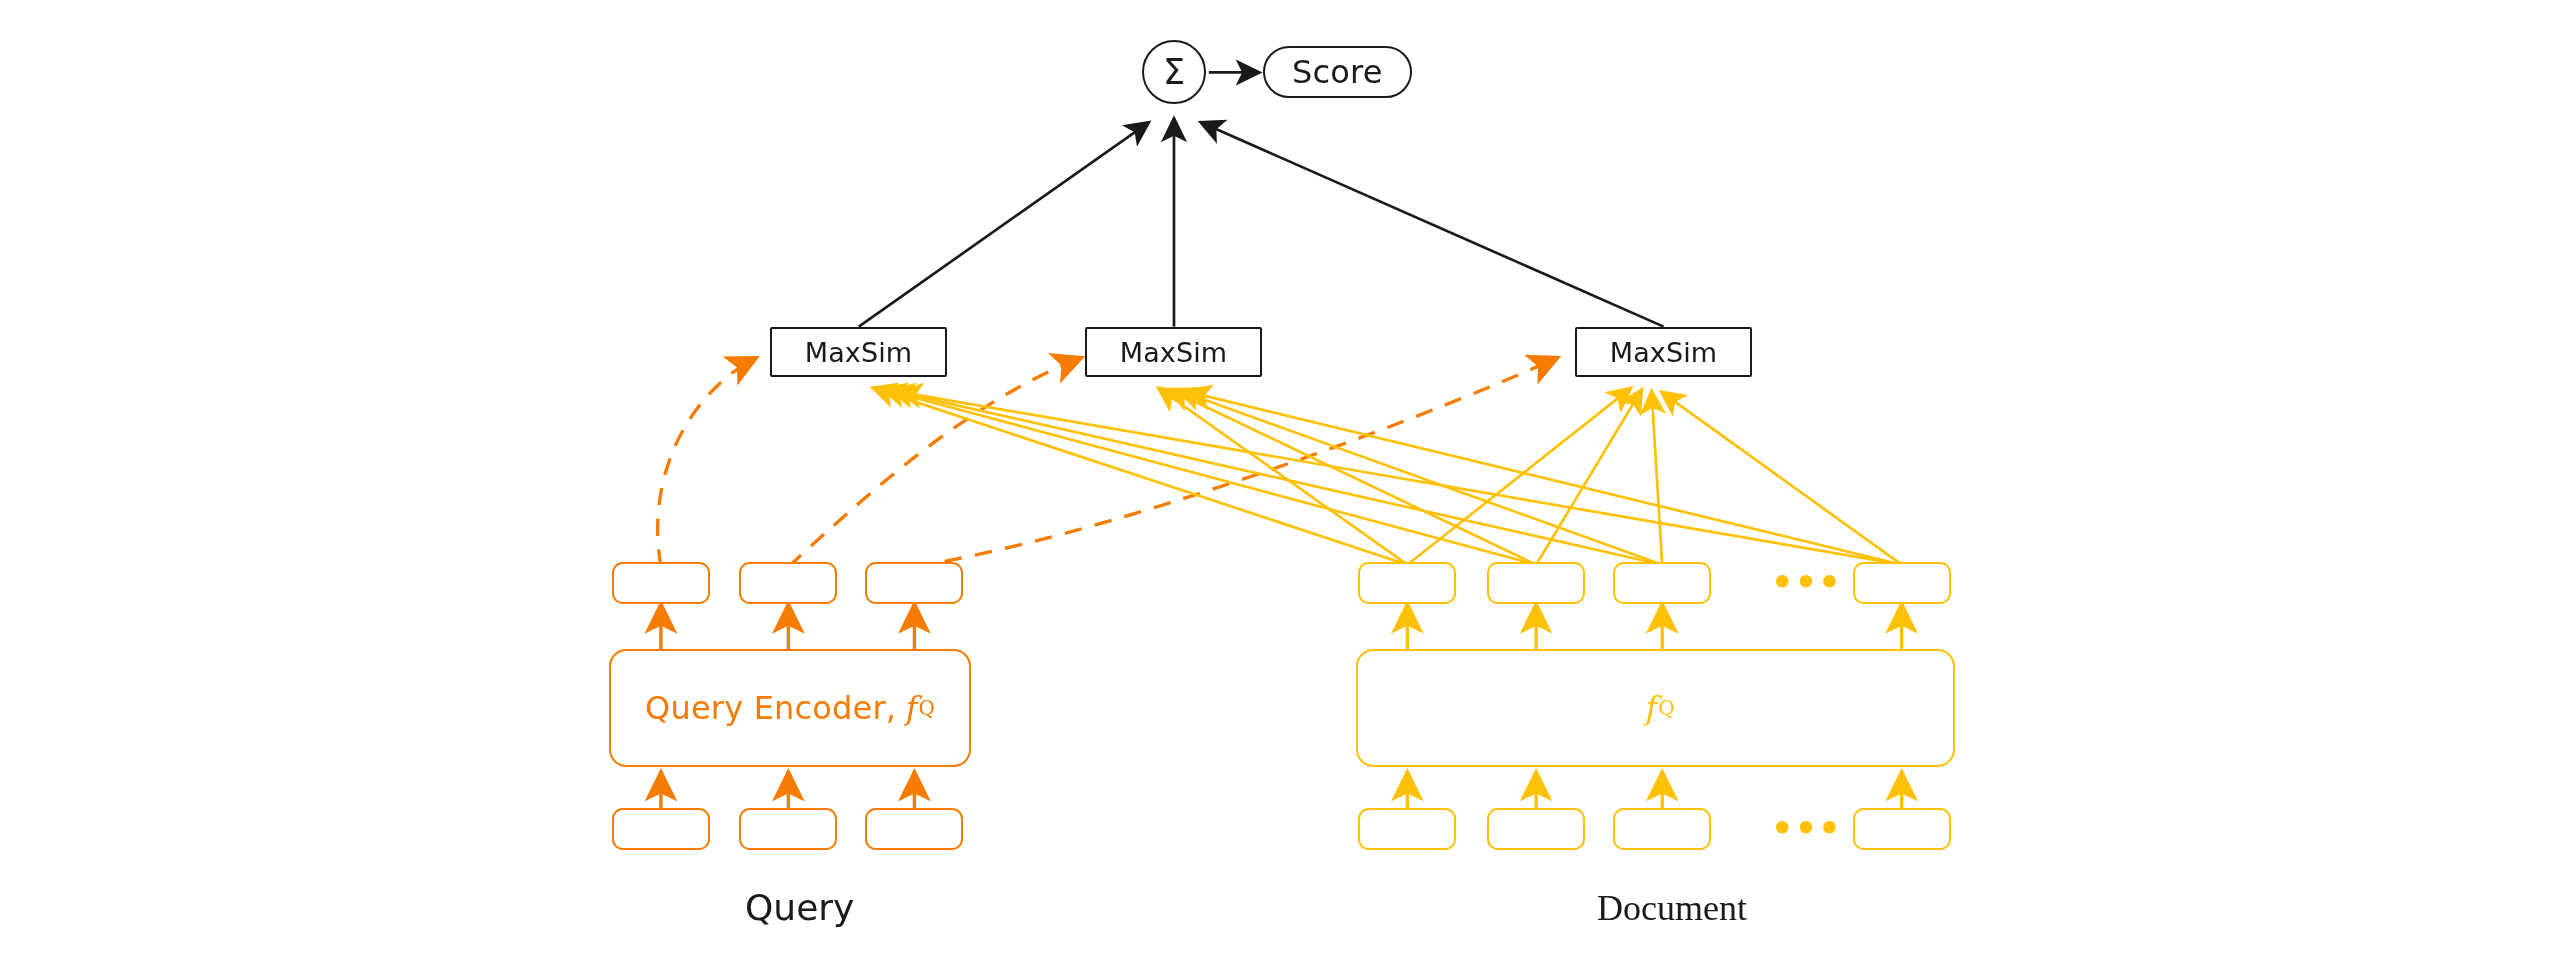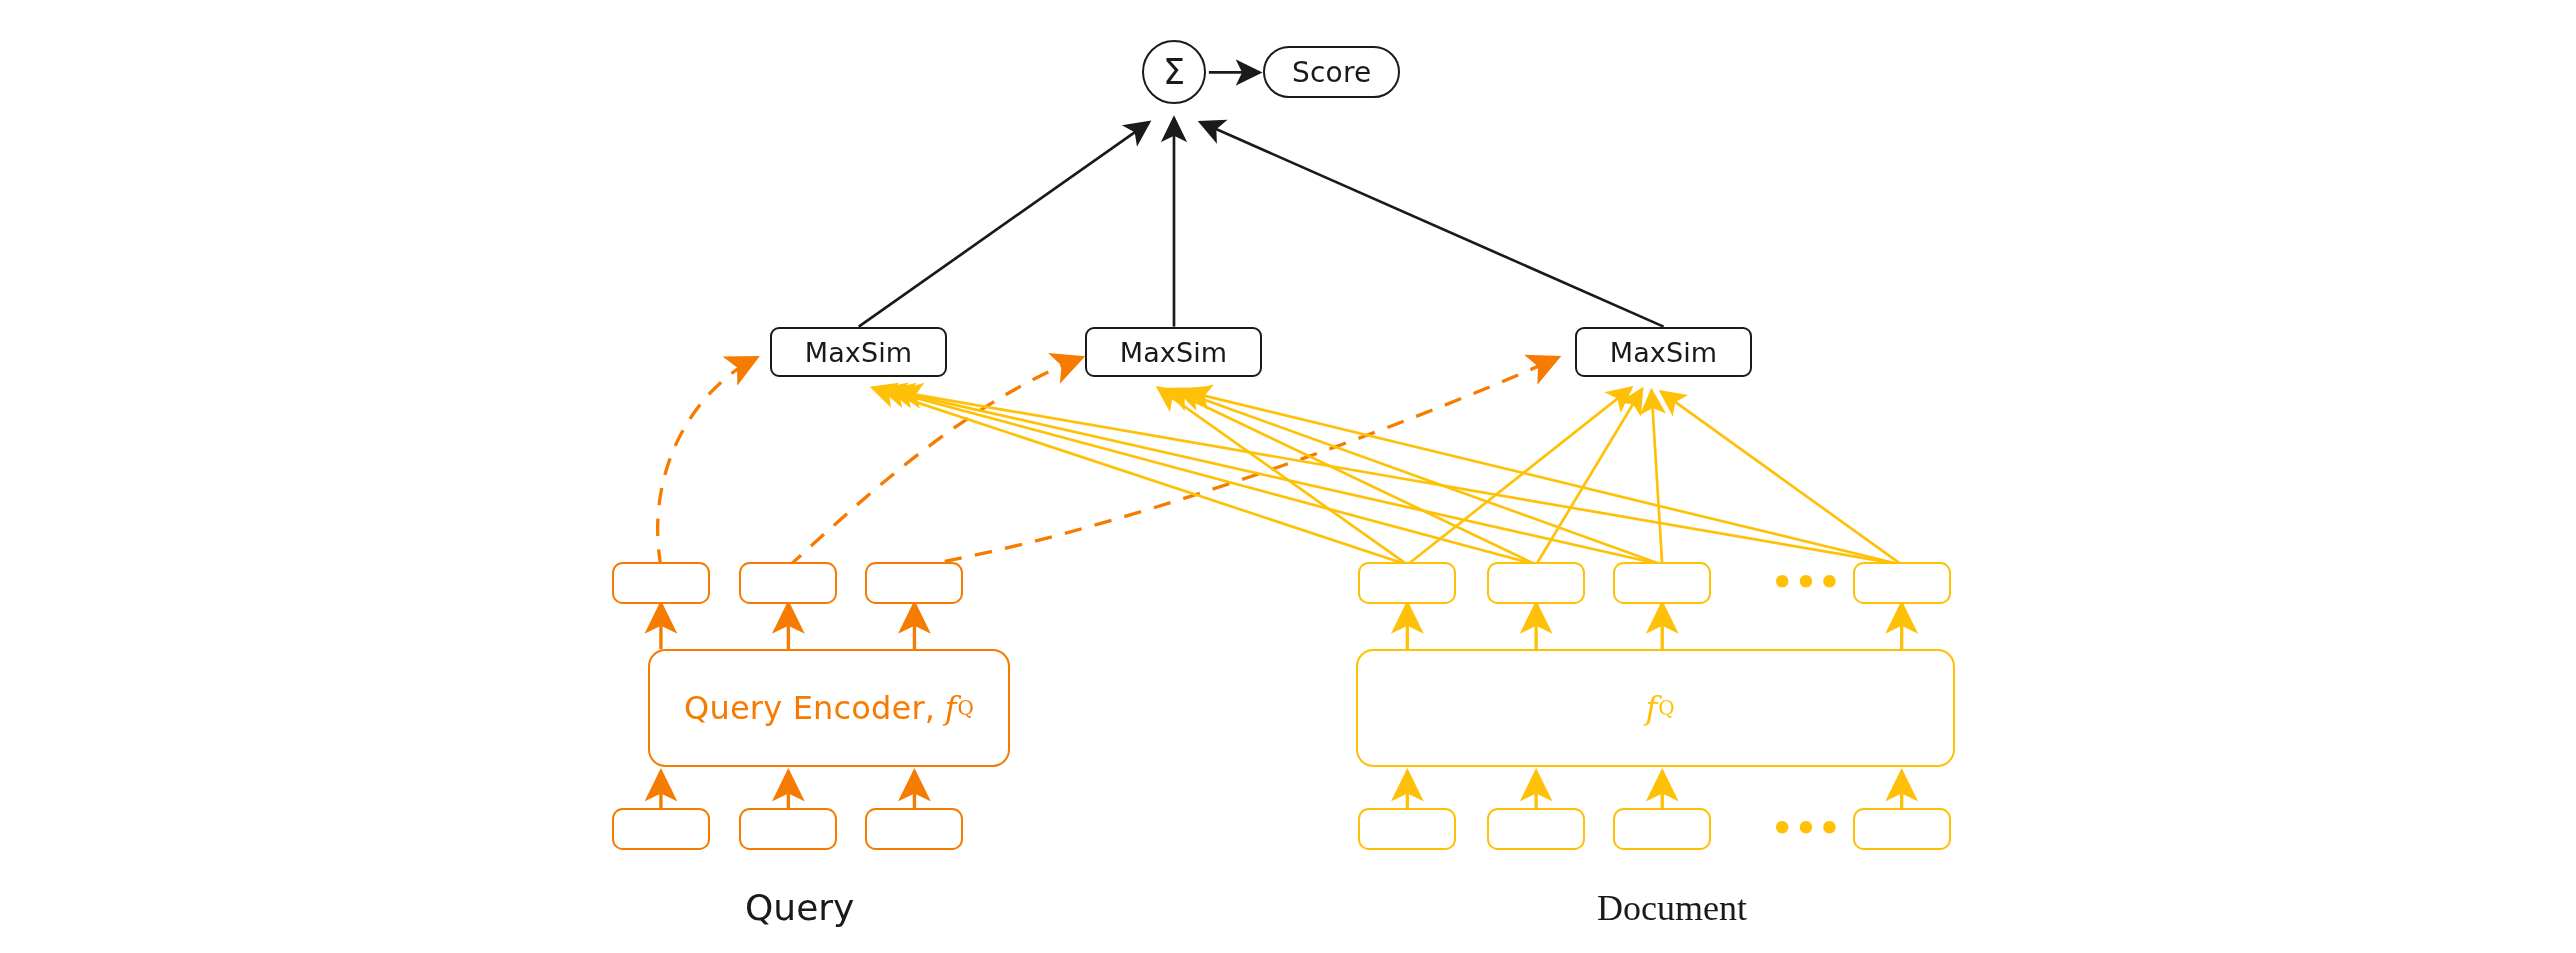--- a/index.html
+++ b/index.html
@@ -10,24 +10,24 @@
 
   .node{position:absolute;box-sizing:border-box;display:flex;
         align-items:center;justify-content:center;background:#fff;}
 
   
   .sum-circle{width:64px;height:64px;border:2.7px solid #1a1a1a;border-radius:50%;
               font-size:35px;color:#1a1a1a;line-height:1;}
 
   
   .score-pill{height:52px;padding:0 27px;border:2.7px solid #1a1a1a;border-radius:27px;
-              font-size:28px;color:#1a1a1a;letter-spacing:0.2px;}
-
-  
-  .maxsim{width:177px;height:50px;border:2.7px solid #1a1a1a;border-radius:9px;
+              font-size:32px;color:#1a1a1a;letter-spacing:0.2px;}
+
+  
+  .maxsim{width:177px;height:50px;border:2.7px solid #1a1a1a;border-radius:2px;
           font-size:27px;color:#1a1a1a;letter-spacing:0.1px;}
 
   
   .encoder{height:118px;border-width:2.7px;border-style:solid;border-radius:17.4px;
            font-size:32px;letter-spacing:0.2px;}
   .encoder .fsym{font-style:italic;font-family:"DejaVu Serif","Liberation Serif",serif;
                  margin-left:9.4px;}
   .encoder .fsub{font-size:20px;font-family:"DejaVu Serif","Liberation Serif",serif;
                  font-style:normal;vertical-align:-0.28em;margin-left:0.7px;}
 
@@ -140,21 +140,21 @@
   <div class="node pill" style="left:612px;top:562px;width:98px;height:42px;border-color:#F57C00;">
     <span></span>
   </div>
   <div class="node pill" style="left:739px;top:562px;width:98px;height:42px;border-color:#F57C00;">
     <span></span>
   </div>
   <div class="node pill" style="left:865px;top:562px;width:98px;height:42px;border-color:#F57C00;">
     <span></span>
   </div>
 
-  <div class="node encoder" style="left:609px;top:649px;width:362px;border-color:#F57C00;color:#F57C00;margin-left:39px;">
+  <div class="node encoder" style="left:609px;top:649px;width:362px;border-color:#F57C00;color:#F57C00;">
     <span>Query Encoder,</span>
       <span class="fsym">f</span>
       <span class="fsub">Q</span>
   </div>
 
   <div class="node pill" style="left:612px;top:808px;width:98px;height:42px;border-color:#F57C00;">
     <span></span>
   </div>
   <div class="node pill" style="left:739px;top:808px;width:98px;height:42px;border-color:#F57C00;">
     <span></span>

